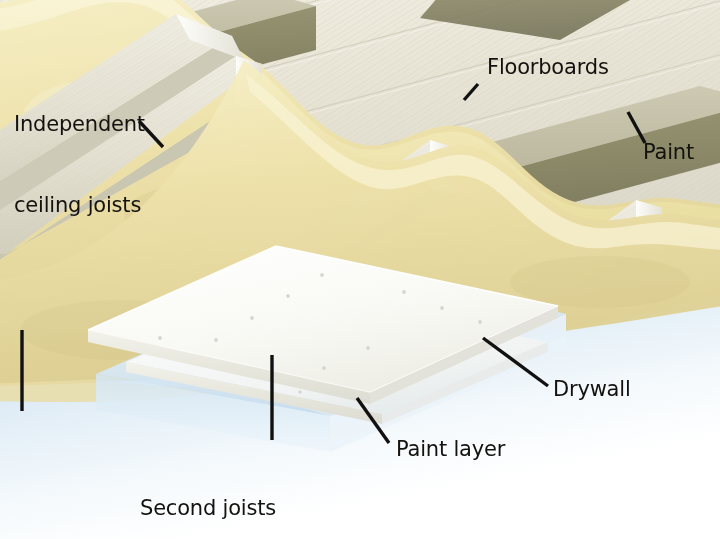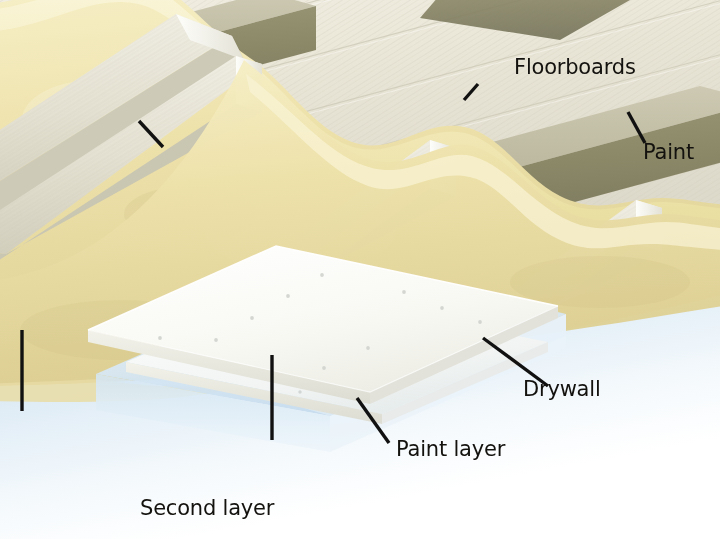--- a/index.html
+++ b/index.html
@@ -308,29 +308,31 @@
       <line x1="478" y1="84" x2="464" y2="100"></line>
       <line x1="628" y1="112" x2="645" y2="143"></line>
       <line x1="22" y1="330" x2="22" y2="411"></line>
       <line x1="483" y1="338" x2="548" y2="386"></line>
       <line x1="272" y1="355" x2="272" y2="440"></line>
       <line x1="357" y1="398" x2="389" y2="443"></line>
     </g>
   </svg>
 
   <div class="lbl two" style="left:14px;  top:57px;">
+    <div>Independent</div>
+    <div>ceiling joists</div>
   </div>
 
-  <div class="lbl" style="left:514px; top:55px;">Floorboards</div>
+  <div class="lbl" style="left:487px; top:55px;">Floorboards</div>
 
   <div class="lbl" style="left:643px; top:140px;">Paint</div>
 
 
-  <div class="lbl" style="left:523px; top:377px;">Drywall</div>
+  <div class="lbl" style="left:553px; top:377px;">Drywall</div>
 
   <div class="lbl two" style="left:140px; top:441px;">
-    <div>Second layer</div>
+    <div>Second joists</div>
     
   </div>
 
   <div class="lbl" style="left:396px; top:437px;text-align:right;">Paint layer</div>
 
 </div>
 
 </body></html>

